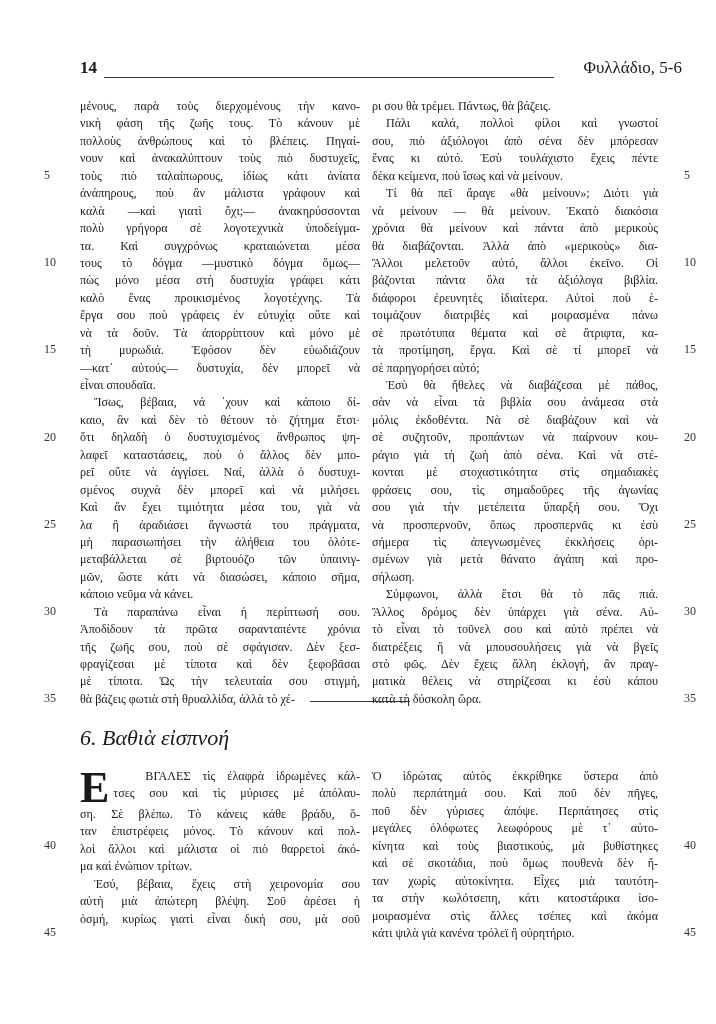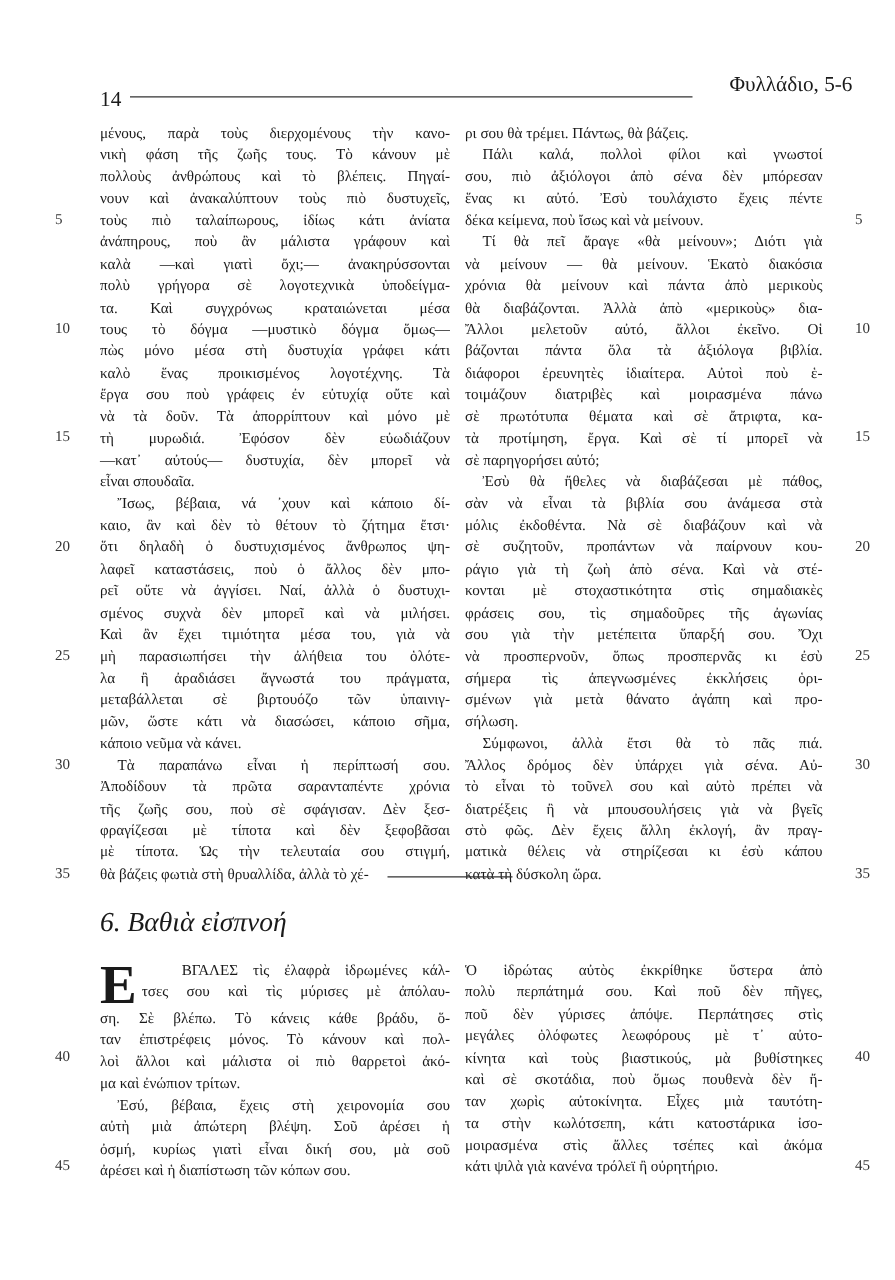--- a/index.html
+++ b/index.html
@@ -5,21 +5,21 @@
   html, body { margin: 0; padding: 0; background: #ffffff; }
   body {
     width: 716px; height: 1024px; position: relative; overflow: hidden;
     font-family: "DejaVu Serif", "Liberation Serif", serif;
     color: #1a1a1a;
   }
   .header {
     position: absolute; left: 80px; top: 58px; width: 602px; height: 24px;
   }
   .page-num {
-    position: absolute; left: 0; top: 12px; font-size: 17px; font-weight: normal;
+    position: absolute; left: 0; top: 0; font-size: 17px; font-weight: bold;
     font-family: "Liberation Serif", serif;
   }
   .header-rule {
     position: absolute; left: 24px; right: 128px; top: 19px; height: 0;
     border-top: 1px solid #333;
   }
   .running-title {
     position: absolute; right: 0; top: 0; font-size: 17px;
     font-family: "Liberation Serif", serif;
   }
@@ -80,22 +80,22 @@
     <div class="line">τὴ μυρωδιά. Ἐφόσον δὲν εὐωδιάζουν</div>
     <div class="line">—κατ᾽ αὐτούς— δυστυχία, δὲν μπορεῖ νὰ</div>
     <div class="line last">εἶναι σπουδαῖα.</div>
     <div class="line indent">Ἴσως, βέβαια, νά ᾽χουν καὶ κάποιο δί-</div>
     <div class="line">καιο, ἂν καὶ δὲν τὸ θέτουν τὸ ζήτημα ἔτσι·</div>
     <div class="line">ὅτι δηλαδὴ ὁ δυστυχισμένος ἄνθρωπος ψη-</div>
     <div class="line">λαφεῖ καταστάσεις, ποὺ ὁ ἄλλος δὲν μπο-</div>
     <div class="line">ρεῖ οὔτε νὰ ἀγγίσει. Ναί, ἀλλὰ ὁ δυστυχι-</div>
     <div class="line">σμένος συχνὰ δὲν μπορεῖ καὶ νὰ μιλήσει.</div>
     <div class="line">Καὶ ἂν ἔχει τιμιότητα μέσα του, γιὰ νὰ</div>
+    <div class="line">λα ἢ ἀραδιάσει ἄγνωστά του πράγματα,</div>
     <div class="line">μὴ παρασιωπήσει τὴν ἀλήθεια του ὁλότε-</div>
-    <div class="line">λα ἢ ἀραδιάσει ἄγνωστά του πράγματα,</div>
     <div class="line">μεταβάλλεται σὲ βιρτουόζο τῶν ὑπαινιγ-</div>
     <div class="line">μῶν, ὥστε κάτι νὰ διασώσει, κάποιο σῆμα,</div>
     <div class="line last">κάποιο νεῦμα νὰ κάνει.</div>
     <div class="line indent">Τὰ παραπάνω εἶναι ἡ περίπτωσή σου.</div>
     <div class="line">Ἀποδίδουν τὰ πρῶτα σαρανταπέντε χρόνια</div>
     <div class="line">τῆς ζωῆς σου, ποὺ σὲ σφάγισαν. Δὲν ξεσ-</div>
     <div class="line">φραγίζεσαι μὲ τίποτα καὶ δὲν ξεφοβᾶσαι</div>
     <div class="line">μὲ τίποτα. Ὡς τὴν τελευταία σου στιγμή,</div>
     <div class="line last">θὰ βάζεις φωτιὰ στὴ θρυαλλίδα, ἀλλὰ τὸ χέ-</div>
   </div>
@@ -165,21 +165,20 @@
   <div class="dropcap-line"><span class="smallcaps">ΒΓΑΛΕΣ</span><span> τὶς ἐλαφρὰ ἱδρωμένες κάλ-</span></div>
   <div class="dropcap-line">τσες σου καὶ τὶς μύρισες μὲ ἀπόλαυ-</div>
   <div id="bottom-left-rest" style="clear:both">
       <div class="line">ση. Σὲ βλέπω. Τὸ κάνεις κάθε βράδυ, ὅ-</div>
       <div class="line">ταν ἐπιστρέφεις μόνος. Τὸ κάνουν καὶ πολ-</div>
       <div class="line">λοὶ ἄλλοι καὶ μάλιστα οἱ πιὸ θαρρετοὶ ἀκό-</div>
       <div class="line last">μα καὶ ἐνώπιον τρίτων.</div>
       <div class="line indent">Ἐσύ, βέβαια, ἔχεις στὴ χειρονομία σου</div>
       <div class="line">αὐτὴ μιὰ ἀπώτερη βλέψη. Σοῦ ἀρέσει ἡ</div>
       <div class="line">ὀσμή, κυρίως γιατὶ εἶναι δική σου, μὰ σοῦ</div>
-      <div class="line last">ἀρέσει καὶ ἡ διαπίστωση τῶν κόπων σου.</div>
     </div>
 </div>
 <div class="col right-col2" id="bottom-right">
     <div class="line">Ὁ ἱδρώτας αὐτὸς ἐκκρίθηκε ὕστερα ἀπὸ</div>
     <div class="line">πολὺ περπάτημά σου. Καὶ ποῦ δὲν πῆγες,</div>
     <div class="line">ποῦ δὲν γύρισες ἀπόψε. Περπάτησες στὶς</div>
     <div class="line">μεγάλες ὁλόφωτες λεωφόρους μὲ τ᾽ αὐτο-</div>
     <div class="line">κίνητα καὶ τοὺς βιαστικούς, μὰ βυθίστηκες</div>
     <div class="line">καὶ σὲ σκοτάδια, ποὺ ὅμως πουθενὰ δὲν ἤ-</div>
     <div class="line">ταν χωρὶς αὐτοκίνητα. Εἶχες μιὰ ταυτότη-</div>

